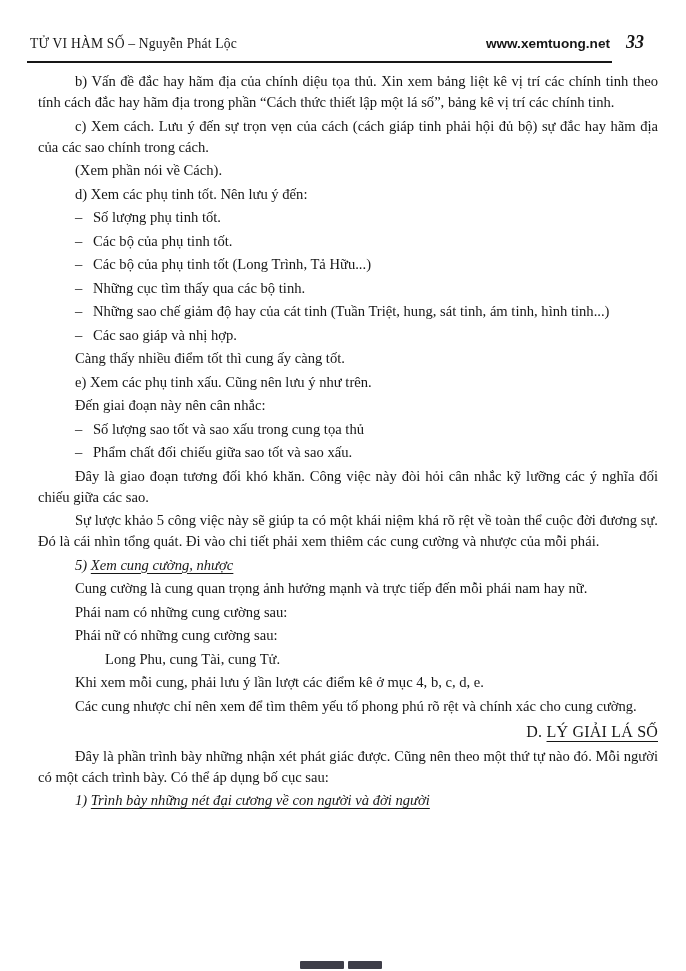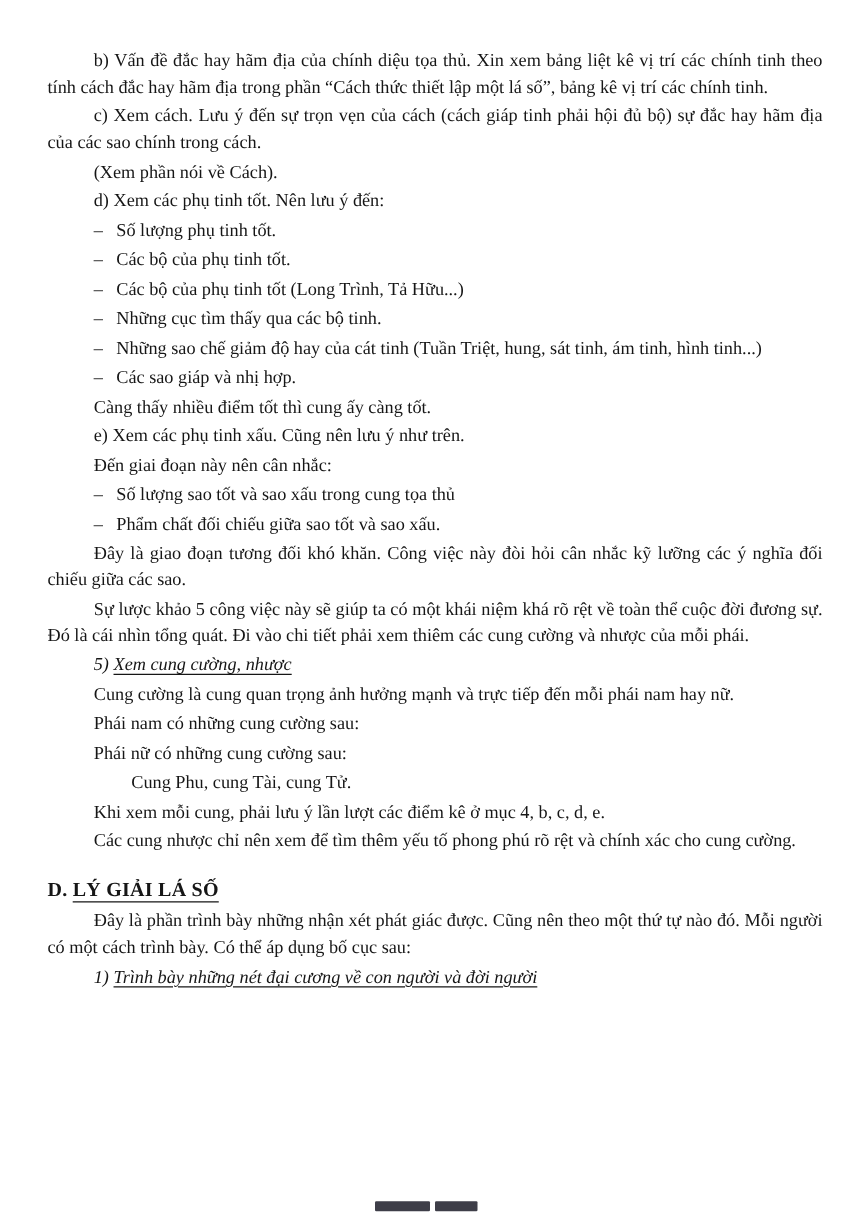--- a/index.html
+++ b/index.html
@@ -18,32 +18,39 @@
   .website{font-family:"Liberation Sans","DejaVu Sans",sans-serif;font-weight:700;font-size:13.6px;white-space:nowrap;}
   .pageno{position:absolute;right:14px;top:-4px;font-weight:700;font-style:italic;font-size:18px;}
   
   .doc p,.doc .li{margin:2.5px 0;line-height:21px;text-align:justify;}
   .doc .p{text-indent:37px;}
   .doc .ind{margin-left:67px;text-align:left;}
   .doc .li{display:flex;margin-left:37px;text-align:left;}
   .doc .dash{flex:none;width:18px;}
   .doc .hi{margin-left:37px;font-style:italic;text-align:left;}
   .doc .hi .utext{text-decoration:underline;text-underline-offset:3px;}
-  .doc .hb{font-weight:700;font-size:16px;letter-spacing:.2px;margin-top:18px;margin-bottom:4px;text-align:left;}
+  .doc .hb{font-weight:400;font-size:16px;letter-spacing:.2px;margin-top:4px;margin-bottom:4px;text-align:right;}
   .doc .hb .utext{text-decoration:underline;text-underline-offset:4px;}
   
   .artifact{position:absolute;bottom:2px;left:300px;height:8px;display:flex;gap:4px;}
   .artifact span{display:block;height:8px;background:#3e3e48;border-radius:1px;}
   .artifact .a1{width:44px;}
   .artifact .a2{width:34px;}
 </style>
 </head>
 <body>
 
 <div class="page">
+  <div class="hdr">
+    <div class="hdr-rule">
+      <span class="book-title">TỬ VI HÀM SỐ – Nguyễn Phát Lộc</span>
+      <span class="website">www.xemtuong.net</span>
+    </div>
+    <span class="pageno">33</span>
+  </div>
 
   <div class="doc">
       <p class="p">b) Vấn đề đắc hay hãm địa của chính diệu tọa thủ. Xin xem bảng liệt kê vị trí các chính tinh theo tính cách đắc hay hãm địa trong phần “Cách thức thiết lập một lá số”, bảng kê vị trí các chính tinh.</p>
       <p class="p">c) Xem cách. Lưu ý đến sự trọn vẹn của cách (cách giáp tinh phải hội đủ bộ) sự đắc hay hãm địa của các sao chính trong cách.</p>
       <p class="p">(Xem phần nói về Cách).</p>
       <p class="p">d) Xem các phụ tinh tốt. Nên lưu ý đến:</p>
       <div class="li">
         <span class="dash">–</span>
         <span>Số lượng phụ tinh tốt.</span>
       </div>
@@ -77,21 +84,21 @@
       <div class="li">
         <span class="dash">–</span>
         <span>Phẩm chất đối chiếu giữa sao tốt và sao xấu.</span>
       </div>
       <p class="p">Đây là giao đoạn tương đối khó khăn. Công việc này đòi hỏi cân nhắc kỹ lưỡng các ý nghĩa đối chiếu giữa các sao.</p>
       <p class="p">Sự lược khảo 5 công việc này sẽ giúp ta có một khái niệm khá rõ rệt về toàn thể cuộc đời đương sự. Đó là cái nhìn tổng quát. Đi vào chi tiết phải xem thiêm các cung cường và nhược của mỗi phái.</p>
       <p class="hi"><span>5) </span><span class="utext">Xem cung cường, nhược</span></p>
       <p class="p">Cung cường là cung quan trọng ảnh hưởng mạnh và trực tiếp đến mỗi phái nam hay nữ.</p>
       <p class="p">Phái nam có những cung cường sau:</p>
       <p class="p">Phái nữ có những cung cường sau:</p>
-      <p class="ind">Cung Phu, cung Tài, cung Tử.</p>
+      <p class="ind">Long Phu, cung Tài, cung Tử.</p>
       <p class="p">Khi xem mỗi cung, phải lưu ý lần lượt các điểm kê ở mục 4, b, c, d, e.</p>
       <p class="p">Các cung nhược chỉ nên xem để tìm thêm yếu tố phong phú rõ rệt và chính xác cho cung cường.</p>
       <p class="hb"><span>D. </span><span class="utext">LÝ GIẢI LÁ SỐ</span></p>
       <p class="p">Đây là phần trình bày những nhận xét phát giác được. Cũng nên theo một thứ tự nào đó. Mỗi người có một cách trình bày. Có thể áp dụng bố cục sau:</p>
       <p class="hi"><span>1) </span><span class="utext">Trình bày những nét đại cương về con người và đời người</span></p>
     </div>
 
   <div class="artifact">
     <span class="a1"></span>
       <span class="a2"></span>

